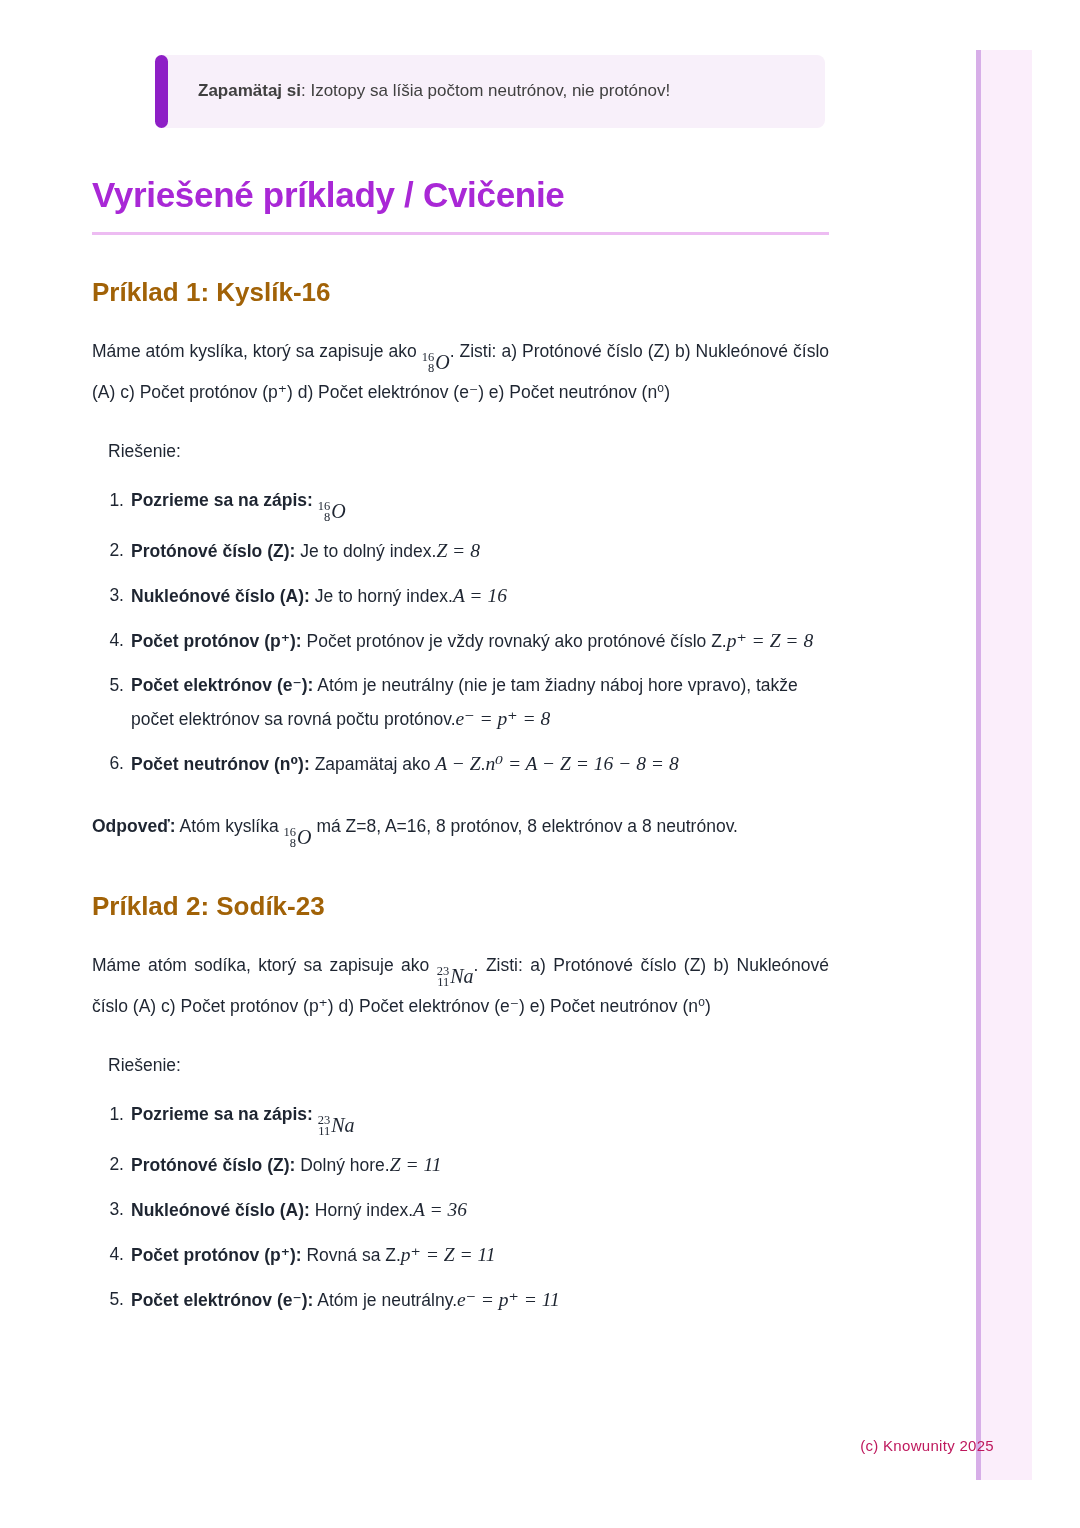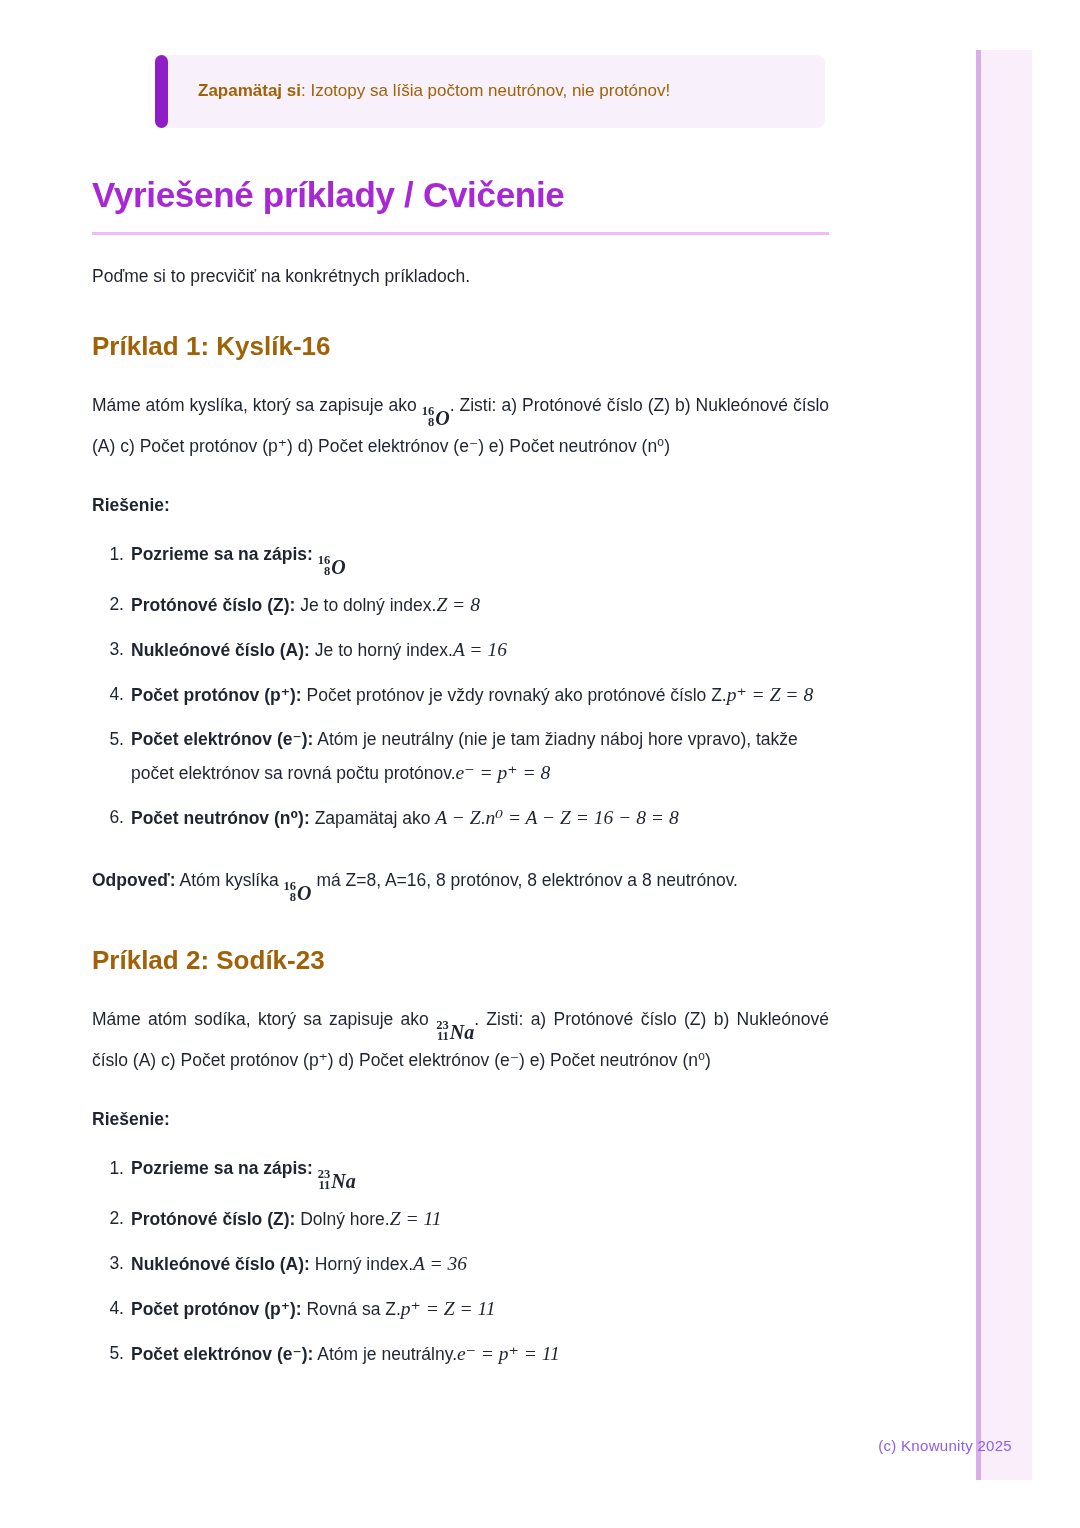--- a/index.html
+++ b/index.html
@@ -7,52 +7,52 @@
     width:1080px;height:1528px;overflow:hidden;position:relative;
     background:#ffffff;color:#1e2531;
     font-family:"Liberation Sans","DejaVu Sans",sans-serif;
   }
   
   .side-panel{
     position:absolute;left:976px;top:50px;width:56px;height:1430px;
     background:#fbeefb;border-left:5px solid #d7aee8;box-sizing:border-box;z-index:0;
   }
   .copyright{
-    position:absolute;top:1437px;right:68px;z-index:2;
-    font-size:15px;color:#8b5cf6;letter-spacing:.3px;margin-left:7px;
+    position:absolute;top:1437px;right:86px;z-index:2;
+    font-size:15px;color:#be185d;letter-spacing:.3px;margin-left:7px;
   }
   
   .callout{
     margin:55px 0 0 155px;width:670px;box-sizing:border-box;
     display:flex;background:#f8f0fa;border-radius:8px;
   }
   .callout-bar{flex:none;width:13px;border-radius:7px;background:#8e1fc6;}
-  .callout-body{padding:24px 30px;font-size:17px;line-height:1.45;color:#a16207;}
+  .callout-body{padding:24px 30px;font-size:17px;line-height:1.45;color:#404040;}
   .callout-body b{font-weight:bold;}
   
   .main{position:relative;z-index:1;padding-left:92px;width:737px;}
   h1.page-title{
     margin:46px 0 16px;font-size:35px;line-height:1.2;font-weight:bold;
     color:#a928d6;letter-spacing:-0.3px;
   }
   .title-divider{border:none;height:3px;background:#edbcf2;width:737px;margin:13px 0 0;}
   .intro{margin:28px 0 0;font-size:17.5px;line-height:1.5;}
   h2.example-title{margin:42px 0 0;font-size:26px;line-height:1.2;font-weight:bold;color:#a16207;}
   .problem{margin:25px 0 0;font-size:17.5px;line-height:37px;text-align:justify;}
-  .bold-label{margin:30px 0 0;font-size:17.5px;font-weight:bold;}
+  .bold-label{margin:30px 16px 0;font-size:17.5px;font-weight:normal;}
   ol.steps{list-style:none;margin:22px 0 0;padding:0 0 0 8px;}
   li.step{display:flex;font-size:17.5px;line-height:33px;margin-bottom:11px;}
   .num{flex:none;width:24px;text-align:right;margin-right:7px;}
   .li-body{flex:1;}
   .step-label{font-weight:bold;}
   .math{
     font-family:"Liberation Serif","DejaVu Serif",serif;
     font-style:italic;font-size:19.5px;
   }
-  .nuclide{display:inline-flex;align-items:flex-end;vertical-align:-4px;line-height:1;font-weight:bold;}
+  .nuclide{display:inline-flex;align-items:flex-start;vertical-align:-4px;line-height:1;}
   .stack{
     display:inline-flex;flex-direction:column;align-items:flex-end;
     font-family:"Liberation Serif","DejaVu Serif",serif;
     font-size:12.5px;line-height:11px;margin-right:1px;font-style:normal;
   }
   .nsym{font-family:"Liberation Serif","DejaVu Serif",serif;font-style:italic;font-size:20px;}
   .answer{margin:24px 0 0;font-size:17.5px;line-height:42px;text-align:justify;}
   .answer b{font-weight:bold;}
 </style>
 </head>
@@ -64,21 +64,20 @@
 <div class="callout">
   <div class="callout-bar"></div>
   <div class="callout-body"><b>Zapamätaj si</b><span>: Izotopy sa líšia počtom neutrónov, nie protónov!</span></div>
 </div>
 
 <div class="main">
 
   <h1 class="page-title">Vyriešené príklady / Cvičenie</h1>
   <hr class="title-divider">
 
-  <p class="intro">Poďme si to precvičiť na konkrétnych príkladoch.</p>
 
   <h2 class="example-title">Príklad 1: Kyslík-16</h2>
 
   <p class="problem"><span>Máme atóm kyslíka, ktorý sa zapisuje ako</span>
     <span class="nuclide">
         <span class="stack">
           <span>16</span>
           <span>8</span>
         </span>
         <span class="nsym">O</span>

